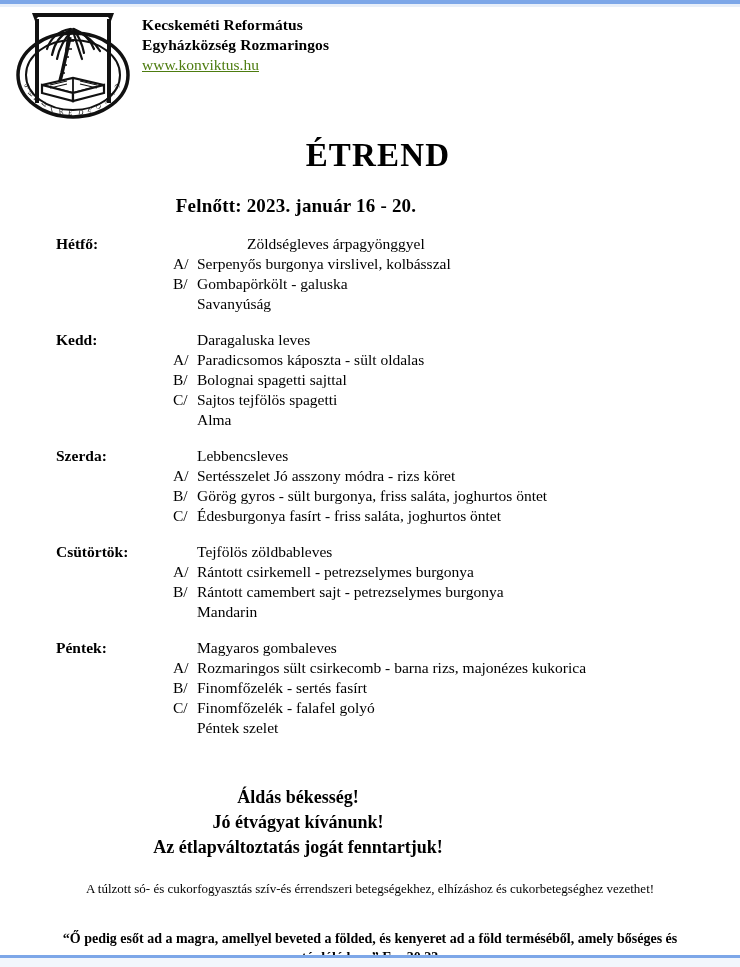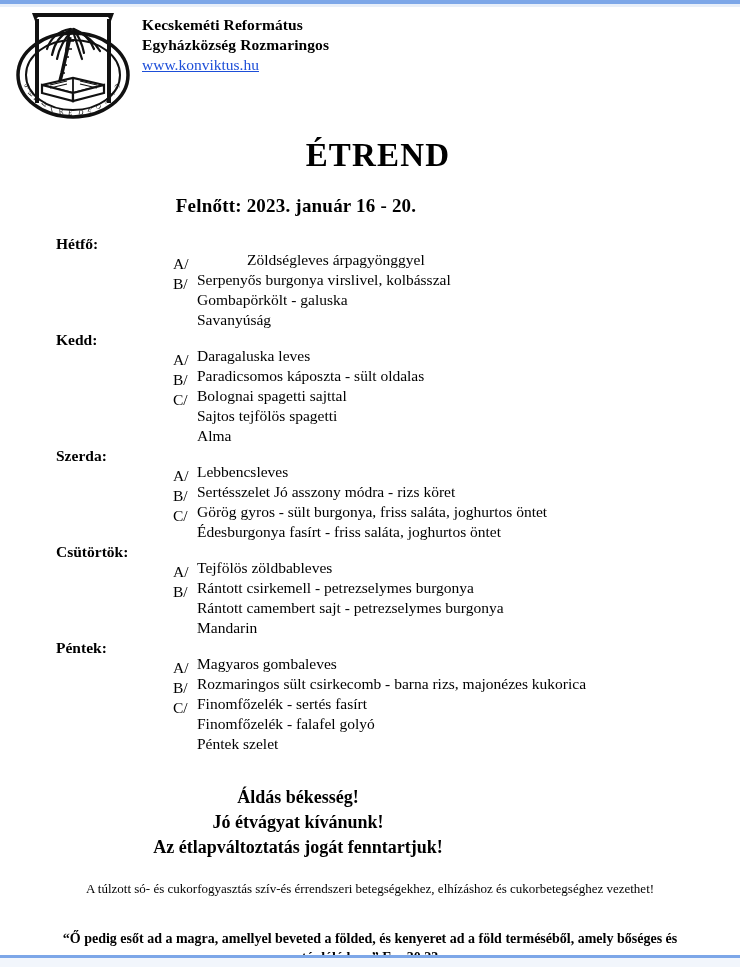--- a/index.html
+++ b/index.html
@@ -82,21 +82,21 @@
     font-weight: bold;
     font-size: 15.5px;
     line-height: 20px;
     letter-spacing: 0.1px;
     color: #000;
   }
   .org-link {
     display: inline-block;
     font-size: 15.5px;
     line-height: 20px;
-    color: #1d4ed8;
+    color: #4d7c0f;
     text-decoration: underline;
     font-weight: normal;
   }
 
   
   .doc-title {
     position: absolute;
     top: 130px;
     left: 8px;
     width: 740px;
@@ -142,21 +142,21 @@
   }
   .opt-letter {
     position: absolute;
     left: 173px;
     top: 0;
     font-size: 15.5px;
   }
   .dish {
     position: absolute;
     left: 197px;
-    top: 16px;
+    top: 0;
     font-size: 15.5px;
   }
   .dish.soup-centered {
     left: 247px;
   }
 
   
   .blessing {
     position: absolute;
     top: 778px;

